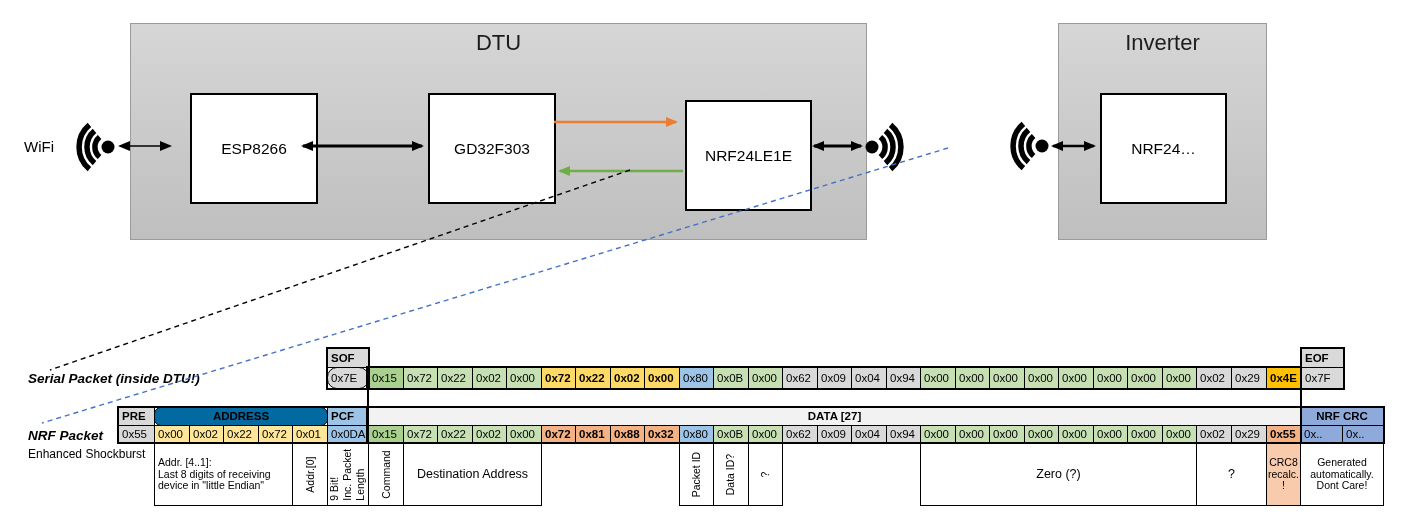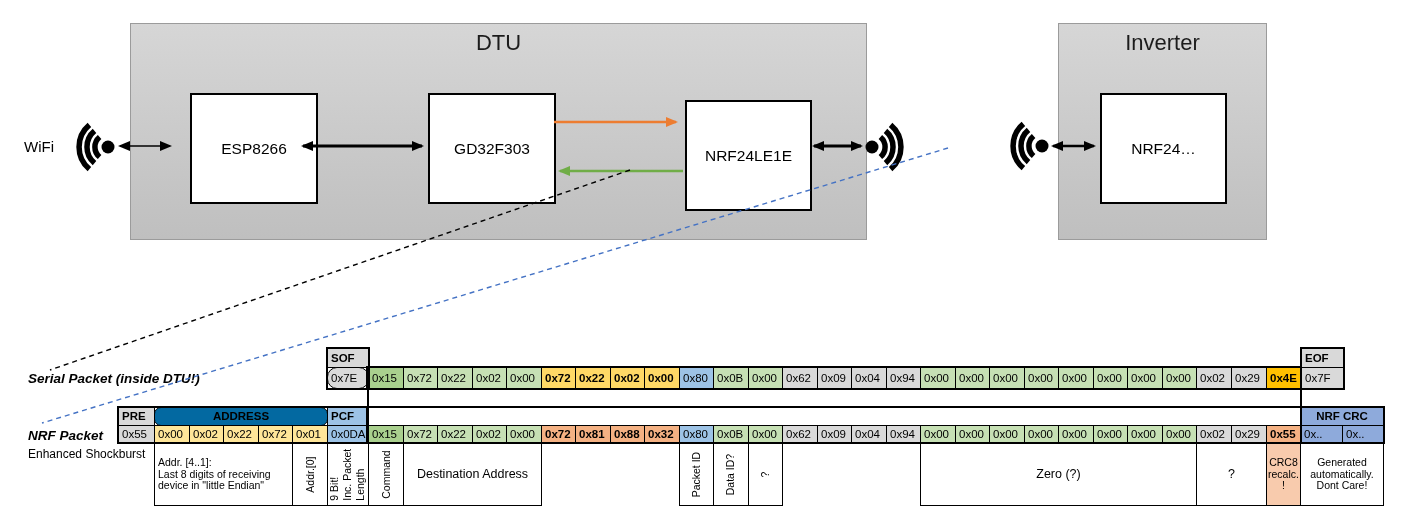--- a/index.html
+++ b/index.html
@@ -135,20 +135,21 @@
   <div class="cell hd gray left" style="left:327px;top:348px;width:42px;height:20px;">SOF</div>
   <div class="cell gray left" style="left:327px;top:367px;width:42px;height:22px;border-radius:10px;">0x7E</div>
   <div class="cell hd gray left" style="left:1301px;top:348px;width:43px;height:20px;">EOF</div>
   <div class="cell gray left" style="left:1301px;top:367px;width:43px;height:22px;">0x7F</div>
 
   <div class="cell hd gray left" style="left:118px;top:407px;width:37px;height:19px;">PRE</div>
   <div class="cell gray left" style="left:118px;top:425px;width:37px;height:19px;">0x55</div>
   <div class="cell hd yellow" style="left:154px;top:407px;width:174px;height:19px;">ADDRESS</div>
   <div class="cell hd blue left" style="left:327px;top:407px;width:42px;height:19px;">PCF</div>
   <div class="cell blue left" style="left:327px;top:425px;width:42px;height:19px;">0x0DA</div>
+  <div class="cell hd lgray" style="left:368px;top:407px;width:933px;height:19px;">DATA [27]</div>
   <div class="cell hd crcblue" style="left:1300px;top:407px;width:84px;height:19px;">NRF CRC</div>
 
   <div class="outline" style="left:366px;top:366px;width:936px;height:24px;"></div>
   <div class="outline" style="left:326px;top:347px;width:44px;height:43px;"></div>
   <div class="outline" style="left:1300px;top:347px;width:45px;height:43px;"></div>
   <div class="outline" style="left:117px;top:406px;width:1268px;height:38px;"></div>
   <div class="outline" style="left:366px;top:406px;width:936px;height:38px;"></div>
   <div class="vbar" style="left:367px;top:389px;height:18px;"></div>
   <div class="vbar" style="left:1300px;top:389px;height:18px;"></div>
 

